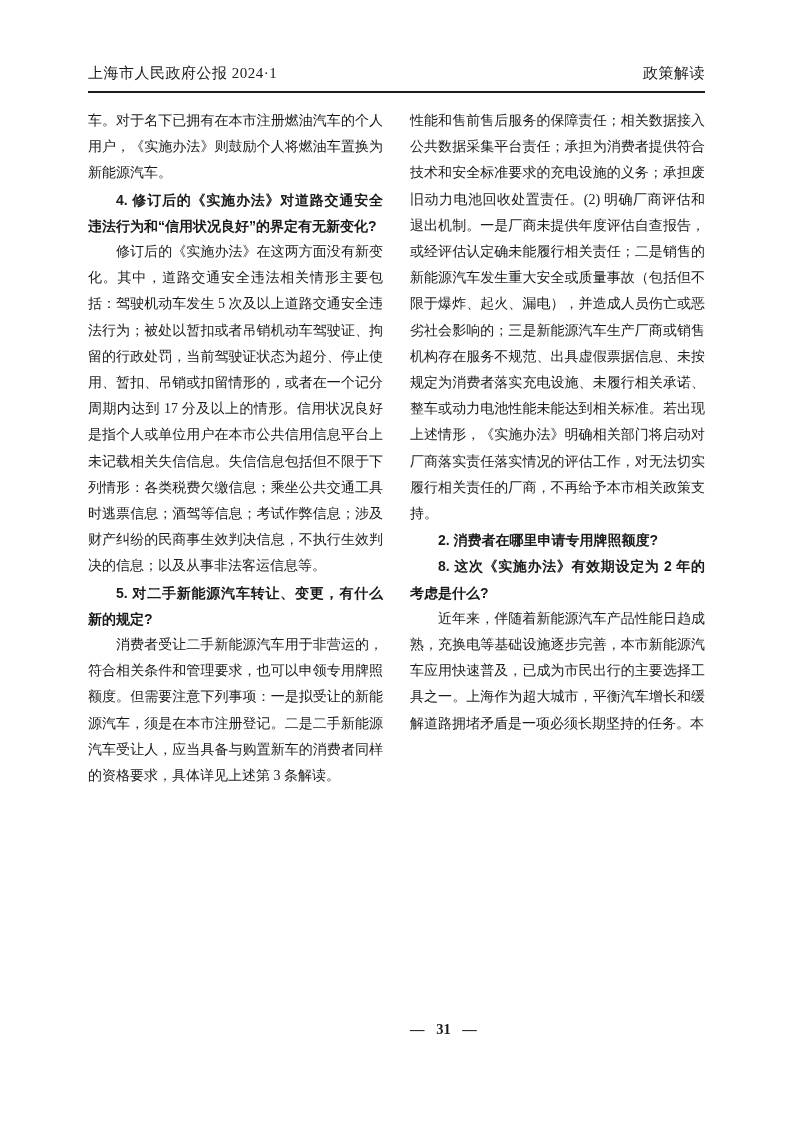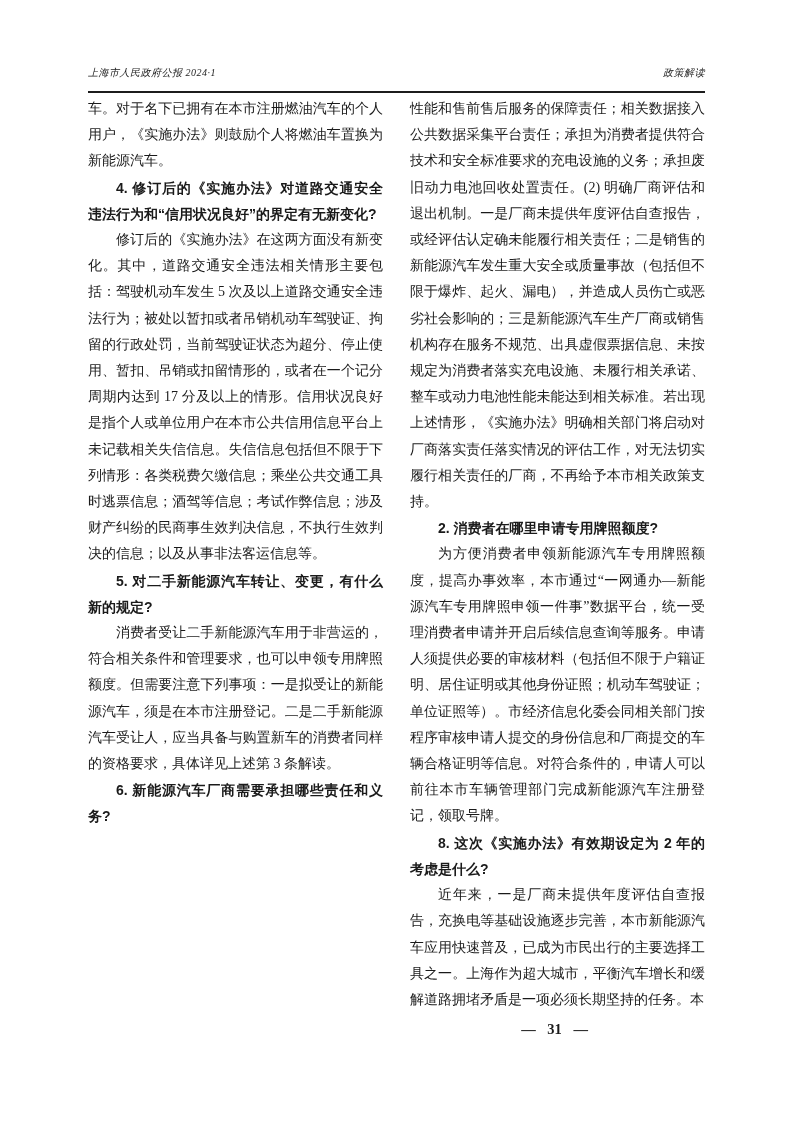--- a/index.html
+++ b/index.html
@@ -14,37 +14,36 @@
     overflow: hidden;
   }
   .header {
     position: absolute;
     left: 88px;
     right: 88px;
     top: 63px;
     display: flex;
     justify-content: space-between;
     align-items: center;
-    font-size: 10px;
+    font-size: 15px;
     line-height: 20px;
     letter-spacing: 0.5px;
-    font-style: italic;
   }
   .rule {
     position: absolute;
     left: 88px;
     right: 88px;
     top: 91px;
     border-top: 2px solid #1c1c1c;
     height: 0;
   }
   .columns {
     position: absolute;
     left: 88px;
-    top: 96px;
+    top: 108px;
     width: 617px;
     display: flex;
     gap: 27px;
     justify-content: space-between;
   }
   .col {
     width: 295px;
     font-size: 14px;
     line-height: 26.2px;
   }
@@ -56,21 +55,21 @@
   .para.continuation { text-indent: 0; }
   .para.heading {
     font-family: "Liberation Sans", "DejaVu Sans", sans-serif;
     font-weight: 700;
   }
   .footer {
     position: absolute;
     top: 1019px;
     left: 410px;
     width: 295px;
-    text-align: center;
+    text-align: left;
     padding-right: 6px;
     box-sizing: border-box;
     font-size: 14.5px;
     line-height: 20px;
     word-spacing: 8px;
     font-weight: 600;
   }
 </style>
 </head>
 <body>
@@ -84,26 +83,24 @@
 
   <div class="rule"></div>
 
   <div class="columns">
     <div class="col" id="left-col">
         <p class="para continuation">车。对于名下已拥有在本市注册燃油汽车的个人用户，《实施办法》则鼓励个人将燃油车置换为新能源汽车。</p>
         <p class="para heading">4. 修订后的《实施办法》对道路交通安全违法行为和“信用状况良好”的界定有无新变化?</p>
         <p class="para body">修订后的《实施办法》在这两方面没有新变化。其中，道路交通安全违法相关情形主要包括：驾驶机动车发生 5 次及以上道路交通安全违法行为；被处以暂扣或者吊销机动车驾驶证、拘留的行政处罚，当前驾驶证状态为超分、停止使用、暂扣、吊销或扣留情形的，或者在一个记分周期内达到 17 分及以上的情形。信用状况良好是指个人或单位用户在本市公共信用信息平台上未记载相关失信信息。失信信息包括但不限于下列情形：各类税费欠缴信息；乘坐公共交通工具时逃票信息；酒驾等信息；考试作弊信息；涉及财产纠纷的民商事生效判决信息，不执行生效判决的信息；以及从事非法客运信息等。</p>
         <p class="para heading">5. 对二手新能源汽车转让、变更，有什么新的规定?</p>
         <p class="para body">消费者受让二手新能源汽车用于非营运的，符合相关条件和管理要求，也可以申领专用牌照额度。但需要注意下列事项：一是拟受让的新能源汽车，须是在本市注册登记。二是二手新能源汽车受让人，应当具备与购置新车的消费者同样的资格要求，具体详见上述第 3 条解读。</p>
-        <p class="para heading">6. 新能源汽车厂商需要承担哪些责任和义务?</p>
       </div>
     <div class="col" id="right-col">
         <p class="para continuation">性能和售前售后服务的保障责任；相关数据接入公共数据采集平台责任；承担为消费者提供符合技术和安全标准要求的充电设施的义务；承担废旧动力电池回收处置责任。(2) 明确厂商评估和退出机制。一是厂商未提供年度评估自查报告，或经评估认定确未能履行相关责任；二是销售的新能源汽车发生重大安全或质量事故（包括但不限于爆炸、起火、漏电），并造成人员伤亡或恶劣社会影响的；三是新能源汽车生产厂商或销售机构存在服务不规范、出具虚假票据信息、未按规定为消费者落实充电设施、未履行相关承诺、整车或动力电池性能未能达到相关标准。若出现上述情形，《实施办法》明确相关部门将启动对厂商落实责任落实情况的评估工作，对无法切实履行相关责任的厂商，不再给予本市相关政策支持。</p>
         <p class="para heading">2. 消费者在哪里申请专用牌照额度?</p>
-        <p class="para body">为方便消费者申领新能源汽车专用牌照额度，提高办事效率，本市通过“一网通办—新能源汽车专用牌照申领一件事”数据平台，统一受理消费者申请并开启后续信息查询等服务。申请人须提供必要的审核材料（包括但不限于户籍证明、居住证明或其他身份证照；机动车驾驶证；单位证照等）。市经济信息化委会同相关部门按程序审核申请人提交的身份信息和厂商提交的车辆合格证明等信息。对符合条件的，申请人可以前往本市车辆管理部门完成新能源汽车注册登记，领取号牌。</p>
         <p class="para heading">8. 这次《实施办法》有效期设定为 2 年的考虑是什么?</p>
-        <p class="para body">近年来，一是厂商未提供年度评估自查报告，充换电等基础设施逐步完善，本市新能源汽车应用快速普及，已成为市民出行的主要选择工具之一。上海作为超大城市，平衡汽车增长和缓解道路拥堵矛盾是一项必须长期坚持的任务。本</p>
+        <p class="para body">近年来，伴随着新能源汽车产品性能日趋成熟，充换电等基础设施逐步完善，本市新能源汽车应用快速普及，已成为市民出行的主要选择工具之一。上海作为超大城市，平衡汽车增长和缓解道路拥堵矛盾是一项必须长期坚持的任务。本</p>
       </div>
   </div>
 
   <div class="footer">— 31 —</div>
 
 </div>
 
 </body></html>

